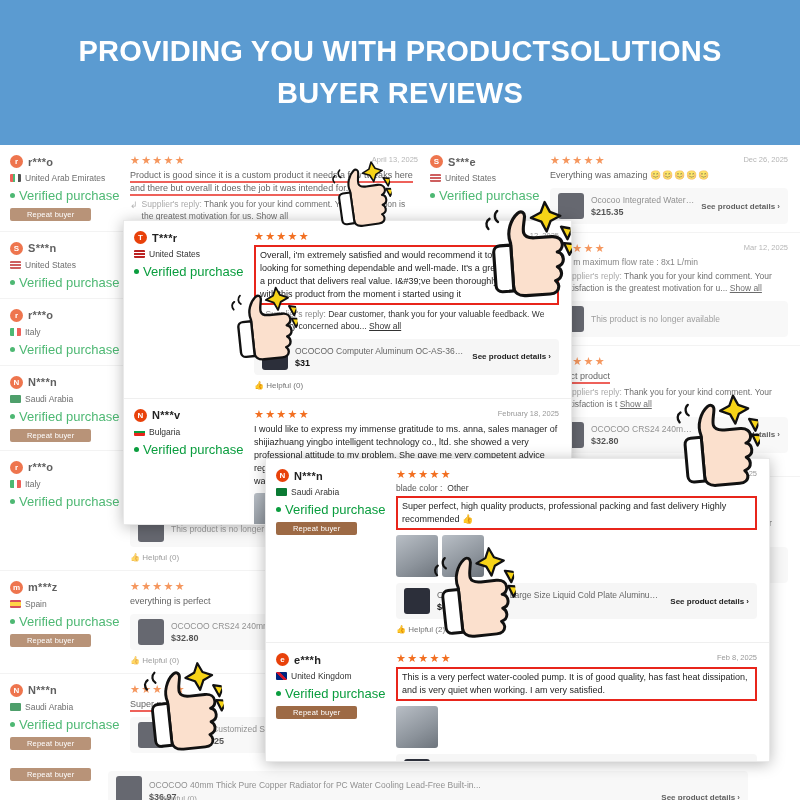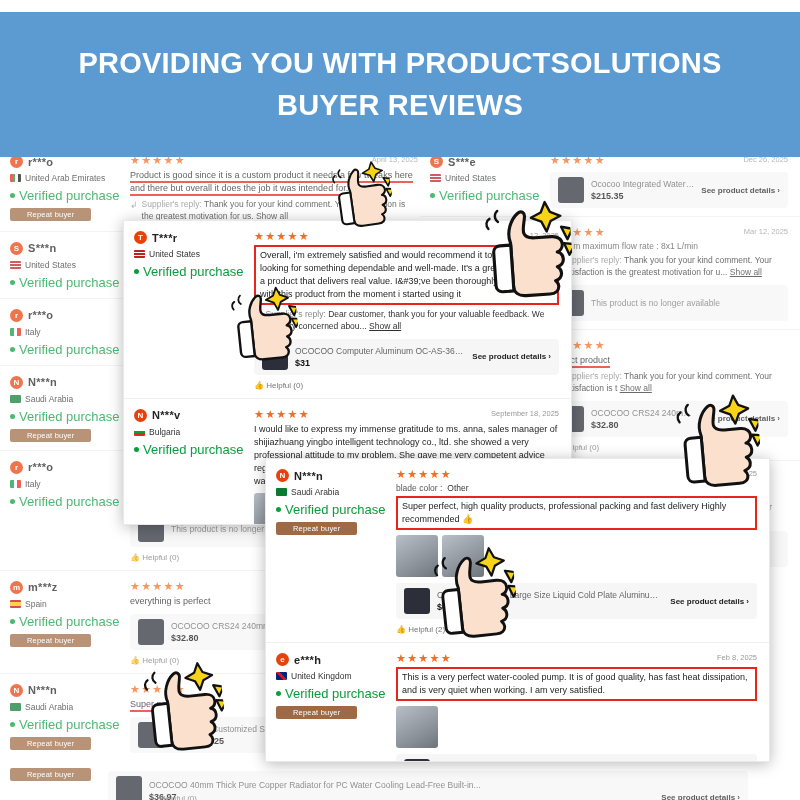--- a/index.html
+++ b/index.html
@@ -5,21 +5,21 @@
   * { box-sizing: border-box; margin:0; padding:0; }
   body {
     width:800px; height:800px; overflow:hidden;
     font-family:"Liberation Sans", sans-serif;
     background:#ffffff; position:relative;
   }
   #stage { position:absolute; inset:0; width:800px; height:800px; overflow:hidden; }
 
   
   .banner{
-    position:absolute; left:0; top:12px; width:800px; height:145px;
+    position:absolute; left:0; top:0; width:800px; height:145px;
     background:#5b9bd1; display:flex; flex-direction:column;
     align-items:center; justify-content:center; gap:4px;
   }
   .banner-line{
     color:#ffffff; font-weight:bold; font-size:29px; letter-spacing:.2px;
     text-align:center; line-height:1.28; white-space:nowrap;
     font-family:"Liberation Sans", sans-serif;
   }
 
   
@@ -329,20 +329,21 @@
             </div>
     <div class="u-row">
               <span class="dot"></span>
       <span class="vp">Verified purchase</span>
             </div>
 
   </div>
     <div class="body">
       <div class="date">Dec 26, 2025</div>
       <div class="stars">★★★★★</div>
+      <div class="rtext">Everything was amazing <span class="emoji">😊😊😊😊😊</span></div>
 
       <div class="prod">
     <div class="prod-img"></div>
     <div class="prod-info">
       <div class="prod-title">Ococoo Integrated Water Cooling System Efficient CPU Graphics Card Heat Removal ...</div>
       <div class="prod-price">$215.35</div>
     </div>
     <div class="details">See product details ›</div>
   </div>
 
@@ -486,21 +487,21 @@
               <span class="flag" style="background:linear-gradient(180deg,#fff 0 33%,#0a9d3e 33% 66%,#e8251b 66%)"></span>
       <span class="ctry">Bulgaria</span>
             </div>
     <div class="u-row">
               <span class="dot"></span>
       <span class="vp">Verified purchase</span>
             </div>
 
   </div>
     <div class="body">
-      <div class="date">September 18, 2025</div>
+      <div class="date">February 18, 2025</div>
       <div class="stars">★★★★★</div>
       <div class="rtext">I would like to express my immense gratitude to ms. anna, sales manager of shijiazhuang yingbo intelligent technology co., ltd. she showed a very professional attitude to my problem. She gave me very competent advice regarding the products offered, which helped me a lot in choosing a specific water cooler model. The paperwork wa...</div>
       <div class="thumbs">
               <div class="thumb" style="width:42px;height:42px;background:linear-gradient(150deg,#b9bfc6,#8d949c 60%,#6d747c)"></div>
               <div class="thumb" style="width:42px;height:42px;background:linear-gradient(150deg,#b9bfc6,#8d949c 60%,#6d747c)"></div>
               <div class="thumb" style="width:42px;height:42px;background:linear-gradient(150deg,#b9bfc6,#8d949c 60%,#6d747c)"></div>
               <div class="thumb" style="width:42px;height:42px;background:linear-gradient(150deg,#b9bfc6,#8d949c 60%,#6d747c)"></div>
             </div>
 
     </div>

